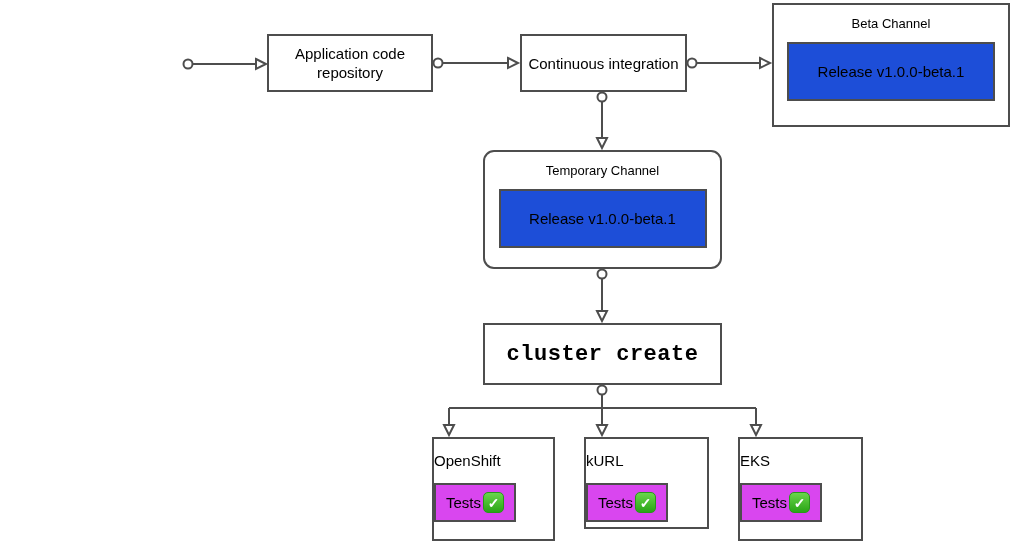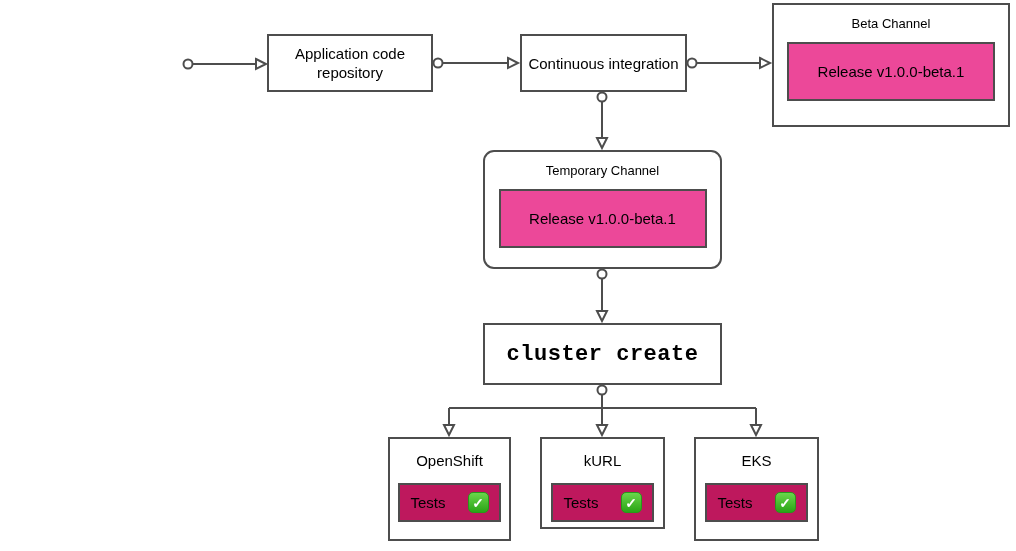--- a/index.html
+++ b/index.html
@@ -53,40 +53,40 @@
   .release-box {
     border: 2px solid #4d4d4d;
     box-sizing: border-box;
     width: 208px;
     height: 59px;
     margin: 11px auto 0 auto;
     display: flex;
     align-items: center;
     justify-content: center;
     font-size: 15px;
-    background: #ec4899;
+    background: #1d4ed8;
   }
   .platform {
-    text-align: center;
+    margin-left: 44px;
   }
   .platform-title {
     display: block;
     margin-top: 13px;
     font-size: 15px;
   }
   .tests-box {
     display: inline-flex;
     align-items: center;
-    gap: 22px;
+    gap: 2px;
     border: 2px solid #4d4d4d;
     box-sizing: border-box;
     padding: 7px 10px;
     margin-top: 14px;
     font-size: 15px;
-    background: #be185d;
+    background: #d946ef;
   }
   .check-icon {
     width: 21px;
     height: 21px;
     border-radius: 5px;
     background: linear-gradient(#6ad64b, #2aa416);
     border: 1px solid #27991a;
     box-sizing: border-box;
     display: inline-flex;
     align-items: center;

